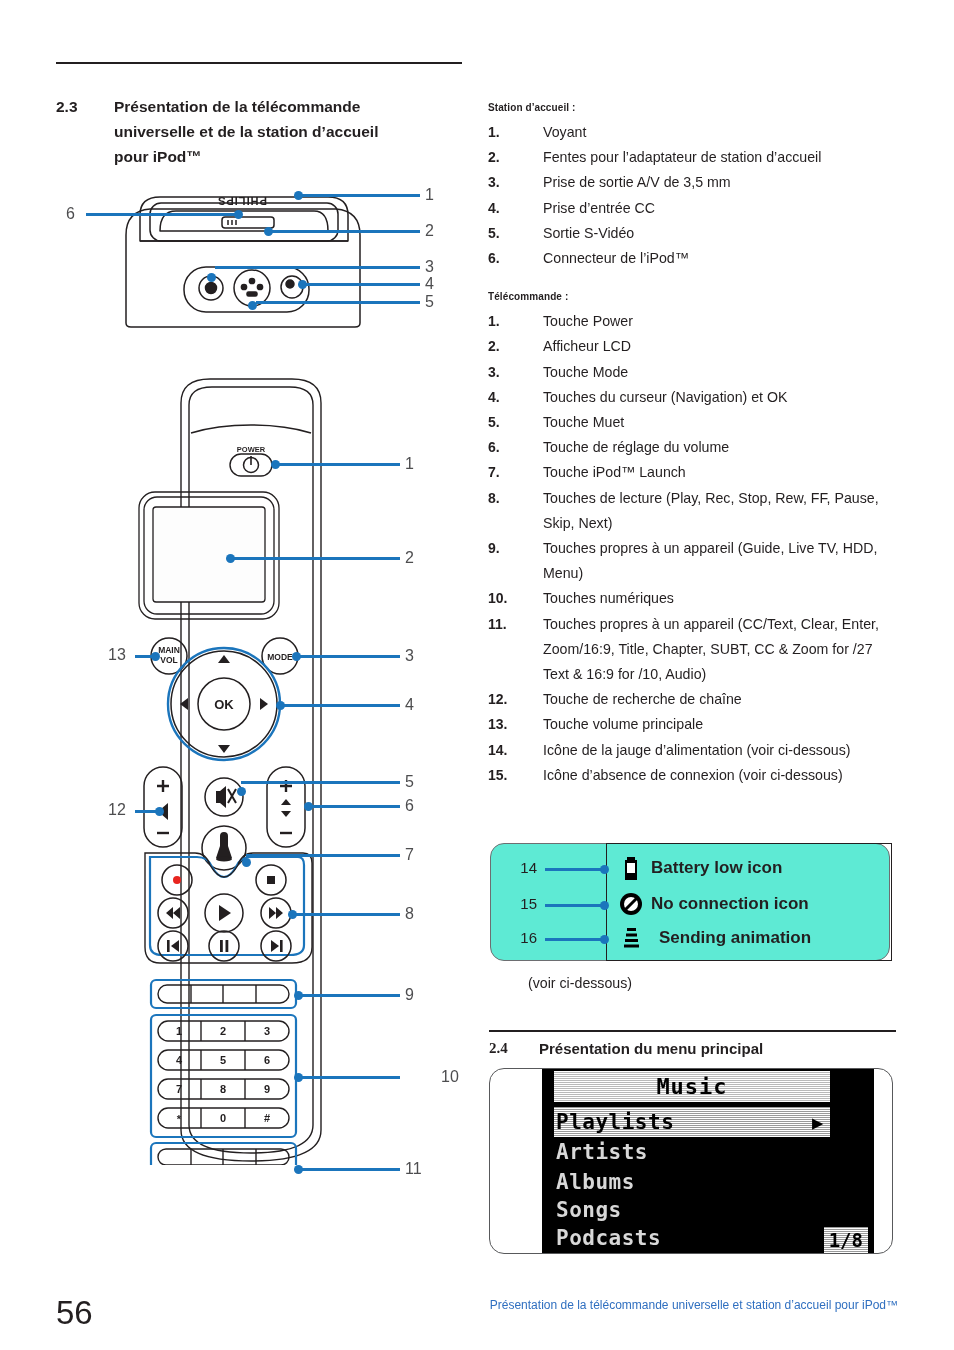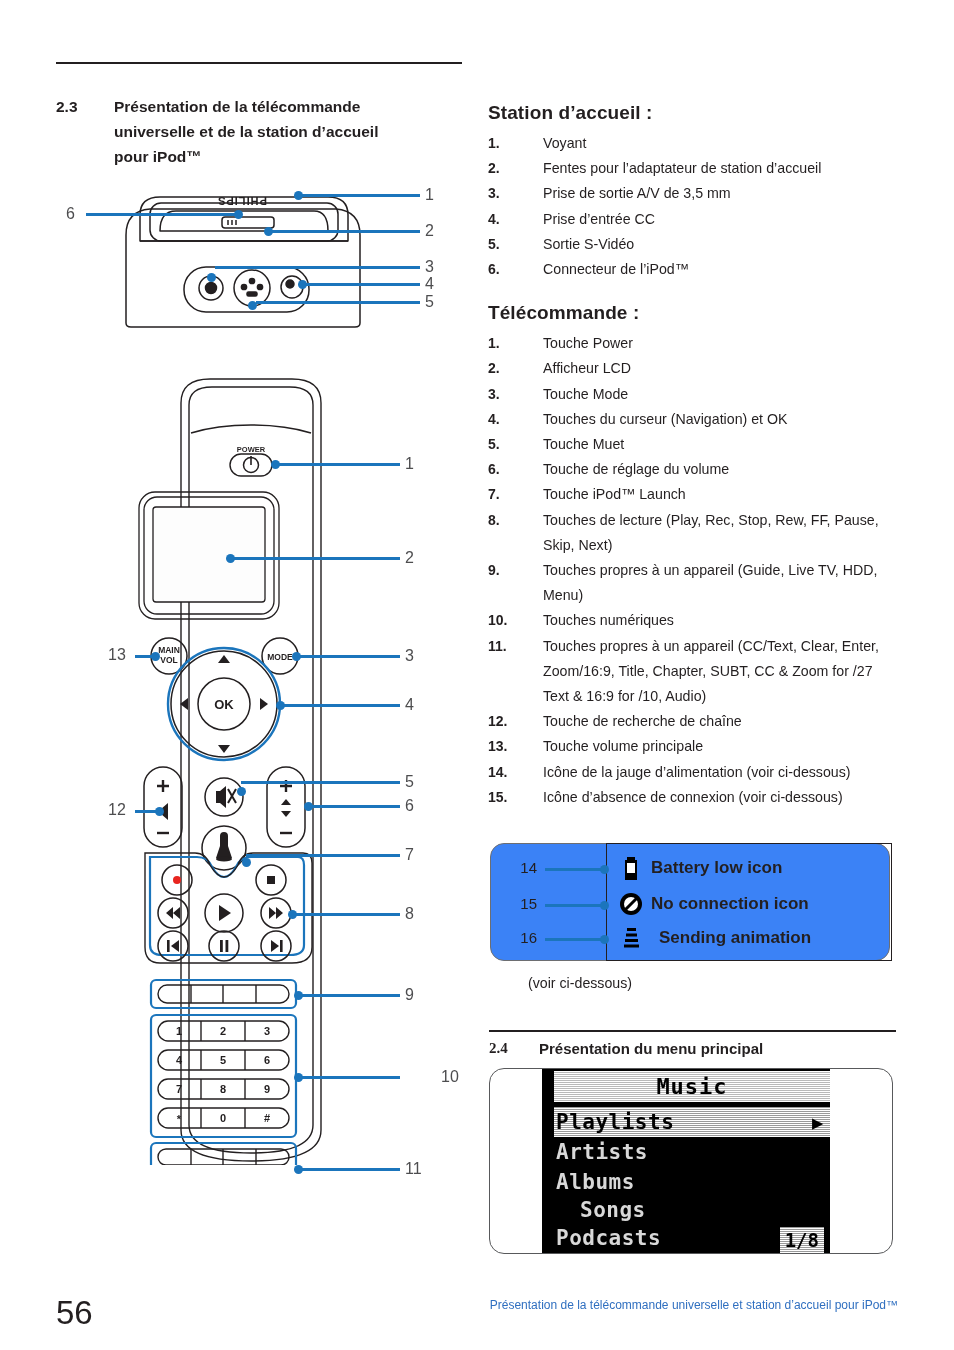--- a/index.html
+++ b/index.html
@@ -17,30 +17,30 @@
   
   .left-col{position:absolute;left:56px;top:62px;width:410px;}
   .top-rule{width:406px;height:2px;background:#231f20;margin-bottom:30px;}
 
   .sec-head{display:flex;align-items:flex-start;font-weight:bold;font-size:15.5px;line-height:25px;color:#231f20;}
   .sec-num{width:58px;flex:0 0 58px;}
   .sec-title{flex:1;}
 
   
   .right-col{position:absolute;left:488px;top:102px;width:412px;}
-  .list-head{font-weight:bold;font-size:19px;color:#231f20;margin:0 0 7px 0;letter-spacing:.1px;}
+  .list-head{font-weight:bold;font-size:10px;color:#231f20;margin:0 0 7px 0;letter-spacing:.1px;}
   ol.numlist{list-style:none;margin:0;padding:0;}
   ol.numlist li{position:relative;padding-left:55px;font-size:14.2px;line-height:25.2px;color:#231f20;}
   ol.numlist li .n{position:absolute;left:0;top:0;font-weight:bold;font-size:14px;}
   .gap{height:20px;}
 
   
   .legend-box{
     position:absolute;left:490px;top:843px;width:400px;height:118px;
-    border:1.4px solid #6d6e71;border-radius:14px;box-sizing:border-box;background:#3b82f6;
+    border:1.4px solid #6d6e71;border-radius:14px;box-sizing:border-box;background:#5eead4;
   }
   .legend-inner{
     position:absolute;left:115px;top:-1px;width:286px;height:118px;
     border-left:1.6px solid #231f20;border-top:1.6px solid #231f20;
     border-right:1.6px solid #231f20;border-bottom:1.6px solid #231f20;
     box-sizing:border-box;
   }
   .legend-num{position:absolute;font-size:15px;color:#231f20;width:24px;text-align:right;}
   .legend-lead{position:absolute;height:3px;background:#1b75bc;}
   .legend-dot{position:absolute;width:9px;height:9px;border-radius:50%;background:#1b75bc;}
@@ -54,21 +54,21 @@
   
   .s24-rule{position:absolute;left:489px;top:1030px;width:407px;height:2px;background:#231f20;}
   .s24-head{position:absolute;left:489px;top:1040px;display:flex;font-weight:bold;font-size:15px;color:#231f20;}
   .s24-head .n{width:50px;font-family:Liberation Serif, serif;}
 
   .screenshot-frame{
     position:absolute;left:489px;top:1068px;width:404px;height:186px;
     border:1.3px solid #58595b;border-radius:15px;box-sizing:border-box;background:#fff;overflow:hidden;
   }
   .lcd{
-    position:absolute;left:52px;top:0px;width:288px;height:186px;background:#000;
+    position:absolute;left:52px;top:0px;width:332px;height:186px;background:#000;
     font-family:"DejaVu Sans Mono", monospace;
   }
   .lcd-title{
     position:absolute;left:12px;top:2px;width:276px;height:31px;
     background:
       repeating-linear-gradient(0deg,#fff 0 1px,#b9b9b9 1px 2px),
       #e8e8e8;
     color:#000;font-weight:bold;font-size:22px;text-align:center;line-height:31px;
     letter-spacing:1px;
   }
@@ -489,21 +489,21 @@
       <div class="lcd-row" style="top:68px;">
         <span class="txt">Artists</span>
       </div>
       <div class="lcd-row sel" style="top:38px;">
         <span class="txt">Playlists</span>
         <span class="arrow">▶</span>
       </div>
       <div class="lcd-row" style="top:98px;">
         <span class="txt">Albums</span>
       </div>
-      <div class="lcd-row" style="top:126px;margin-left:24px;">
+      <div class="lcd-row" style="top:126px;">
         <span class="txt">Songs</span>
       </div>
       <div class="lcd-row" style="top:154px;">
         <span class="txt">Podcasts</span>
       </div>
       <div class="lcd-page">1/8</div>
     </div>
   </div>
 
   <div class="pageno">56</div>

